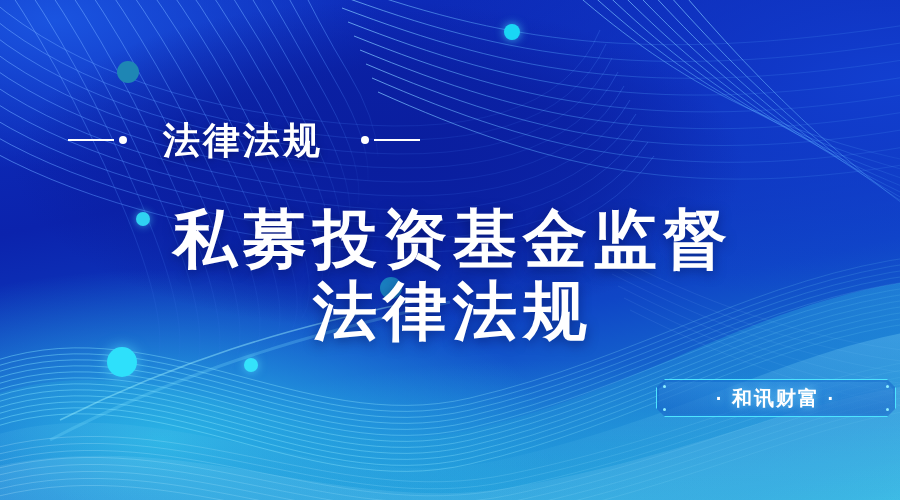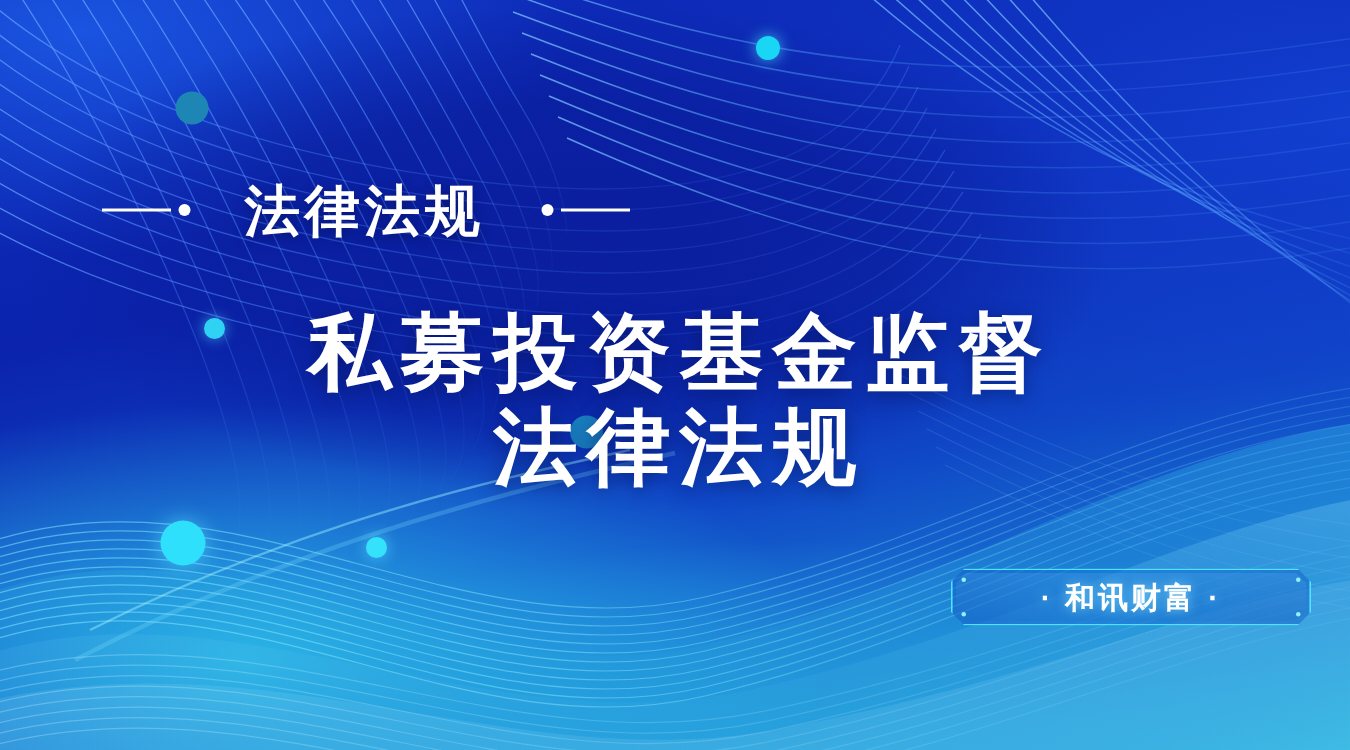--- a/index.html
+++ b/index.html
@@ -92,34 +92,34 @@
   .title-block {
     position: absolute;
     left: 0;
     top: 204px;
     width: 900px;
     text-align: center;
     z-index: 6;
   }
   .title-line {
     color: #ffffff;
-    font-size: 56px;
+    font-size: 64px;
     font-weight: 700;
     letter-spacing: 6px;
     line-height: 1.12;
     white-space: nowrap;
     text-shadow: 0 3px 12px rgba(4,16,80,0.5);
   }
   .title-line.l1 { padding-left: 6px; }
   .title-line.l2 { padding-left: 6px; }
 
   
   .badge {
     position: absolute;
-    left: 634px;
+    left: 656px;
     top: 379px;
     width: 240px;
     height: 38px;
     z-index: 7;
   }
   .badge-shape {
     position: absolute;
     inset: 0;
     background: linear-gradient(100deg, rgba(20,95,200,0.55) 0%, rgba(26,120,215,0.62) 45%, rgba(20,95,200,0.5) 100%);
     border: 1.6px solid #4ee4ff;

